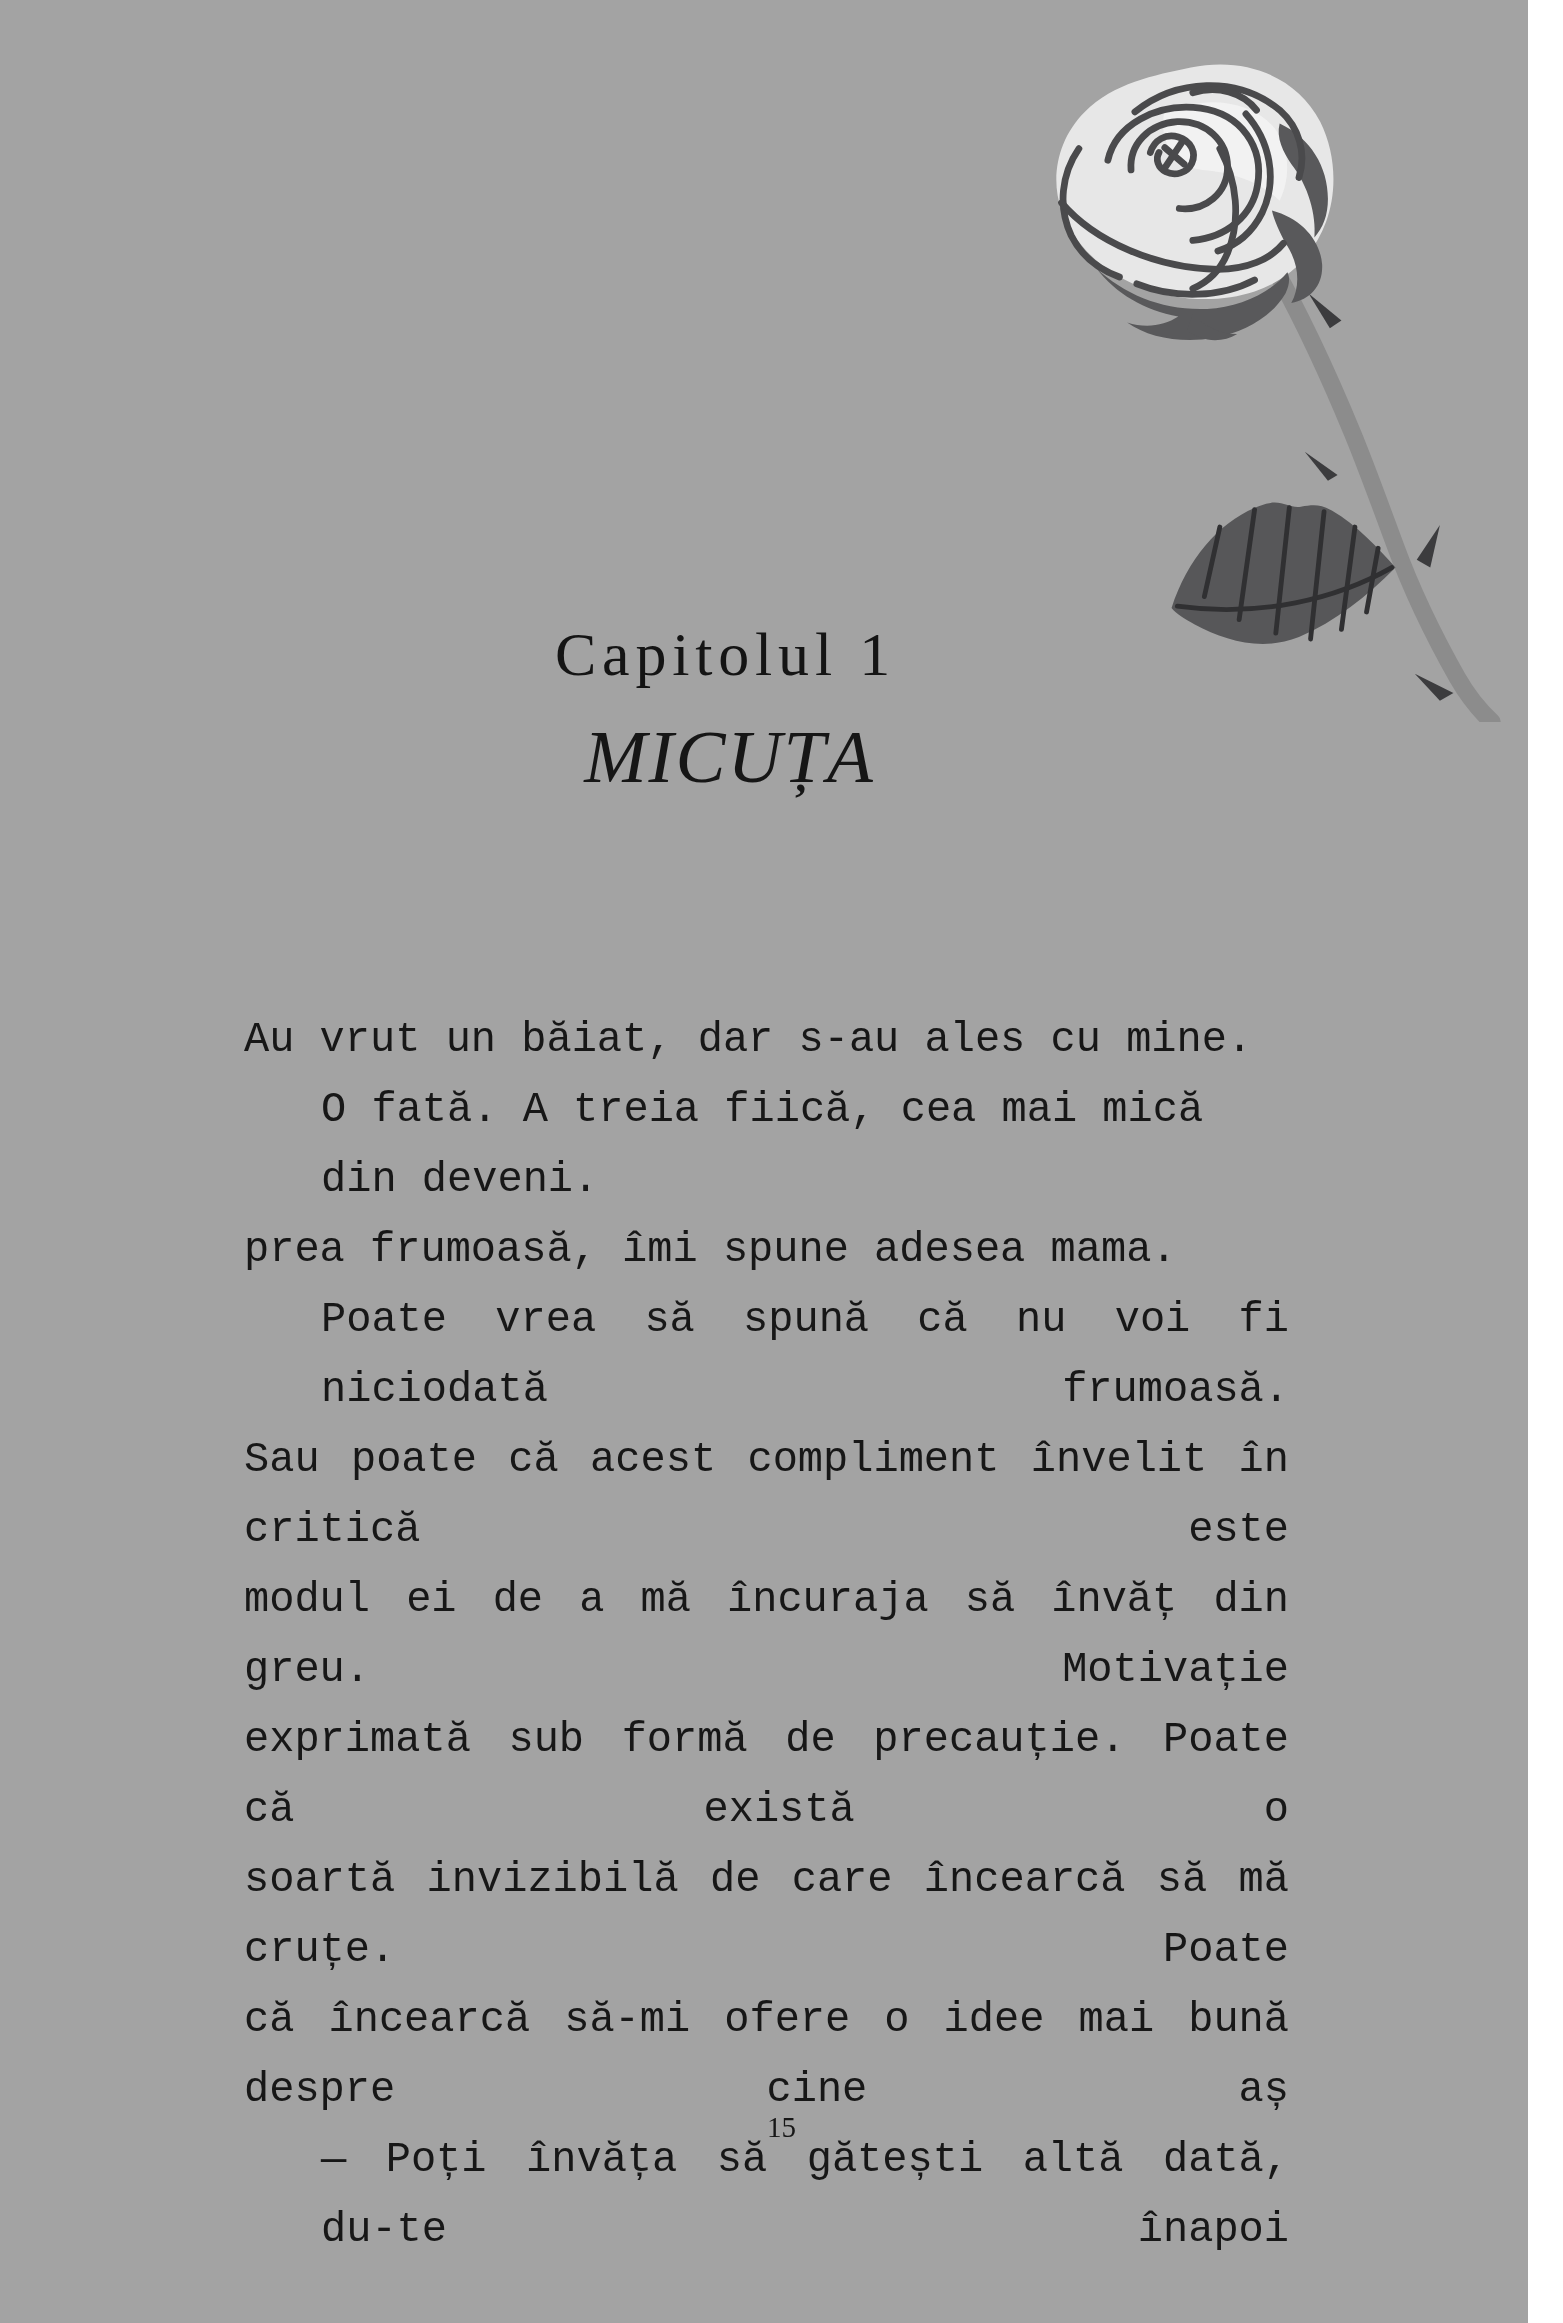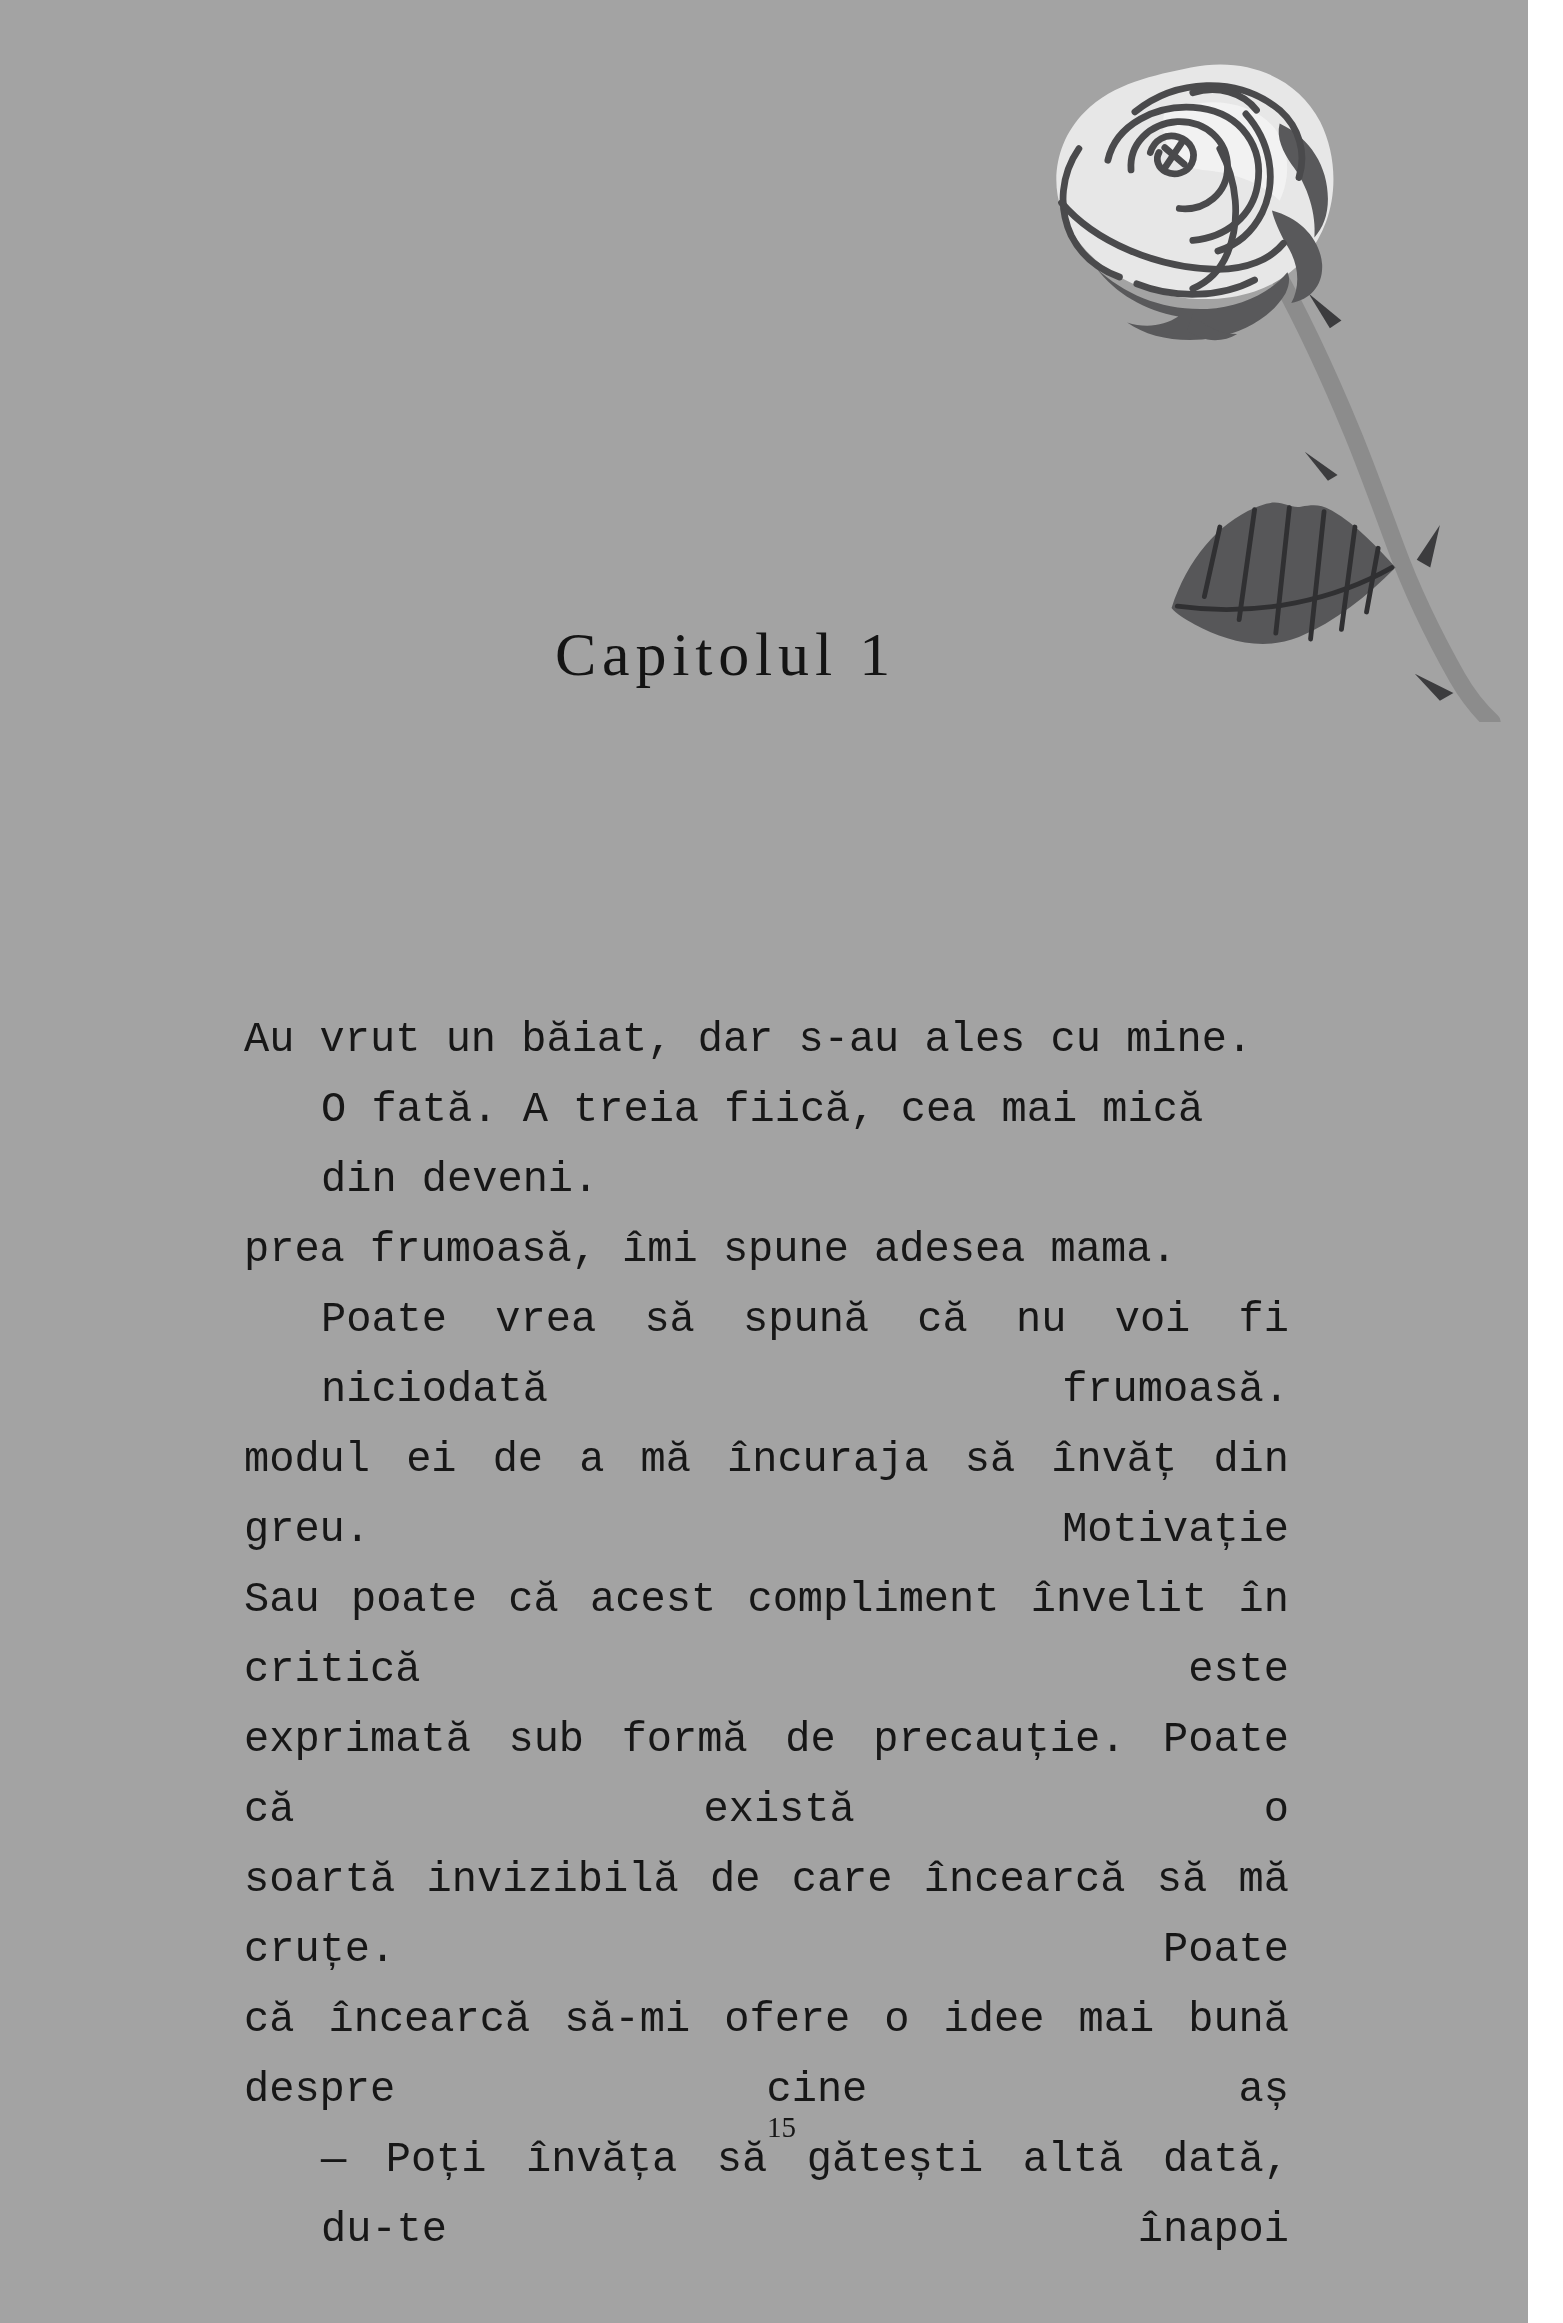--- a/index.html
+++ b/index.html
@@ -87,28 +87,29 @@
         <path d="M32,96 C14,122 10,156 24,186 C34,206 52,221 74,229"></path>
         <path d="M14,152 C48,192 112,220 176,221 C206,221 230,211 244,194"></path>
         <path d="M92,236 C132,252 180,250 214,232"></path>
         <path d="M178,96 C196,130 200,170 186,204 C179,221 166,234 150,241"></path>
         <path d="M150,38 C176,30 202,38 216,56"></path>
       </g>
     </g>
   </svg>
 
   <div class="chapter-label">Capitolul 1</div>
+  <div class="chapter-title">MICUȚA</div>
 
   <div class="body-text">
     <div class="line">Au vrut un băiat, dar s-au ales cu mine.</div>
     <div class="line indent">O fată. A treia fiică, cea mai mică din deveni.</div>
     <div class="line">prea frumoasă, îmi spune adesea mama.</div>
     <div class="line indent just">Poate vrea să spună că nu voi fi niciodată frumoasă.</div>
+    <div class="line just">Sau poate că acest compliment învelit în critică este</div>
     <div class="line just">modul ei de a mă încuraja să învăț din greu. Motivație</div>
-    <div class="line just">Sau poate că acest compliment învelit în critică este</div>
     <div class="line just">exprimată sub formă de precauție. Poate că există o</div>
     <div class="line just">soartă invizibilă de care încearcă să mă cruțe. Poate</div>
     <div class="line just">că încearcă să-mi ofere o idee mai bună despre cine aș</div>
     <div class="line indent just">— Poți învăța să gătești altă dată, du-te înapoi</div>
   </div>
 
   <div class="page-number">15</div>
 
 </div>
 

